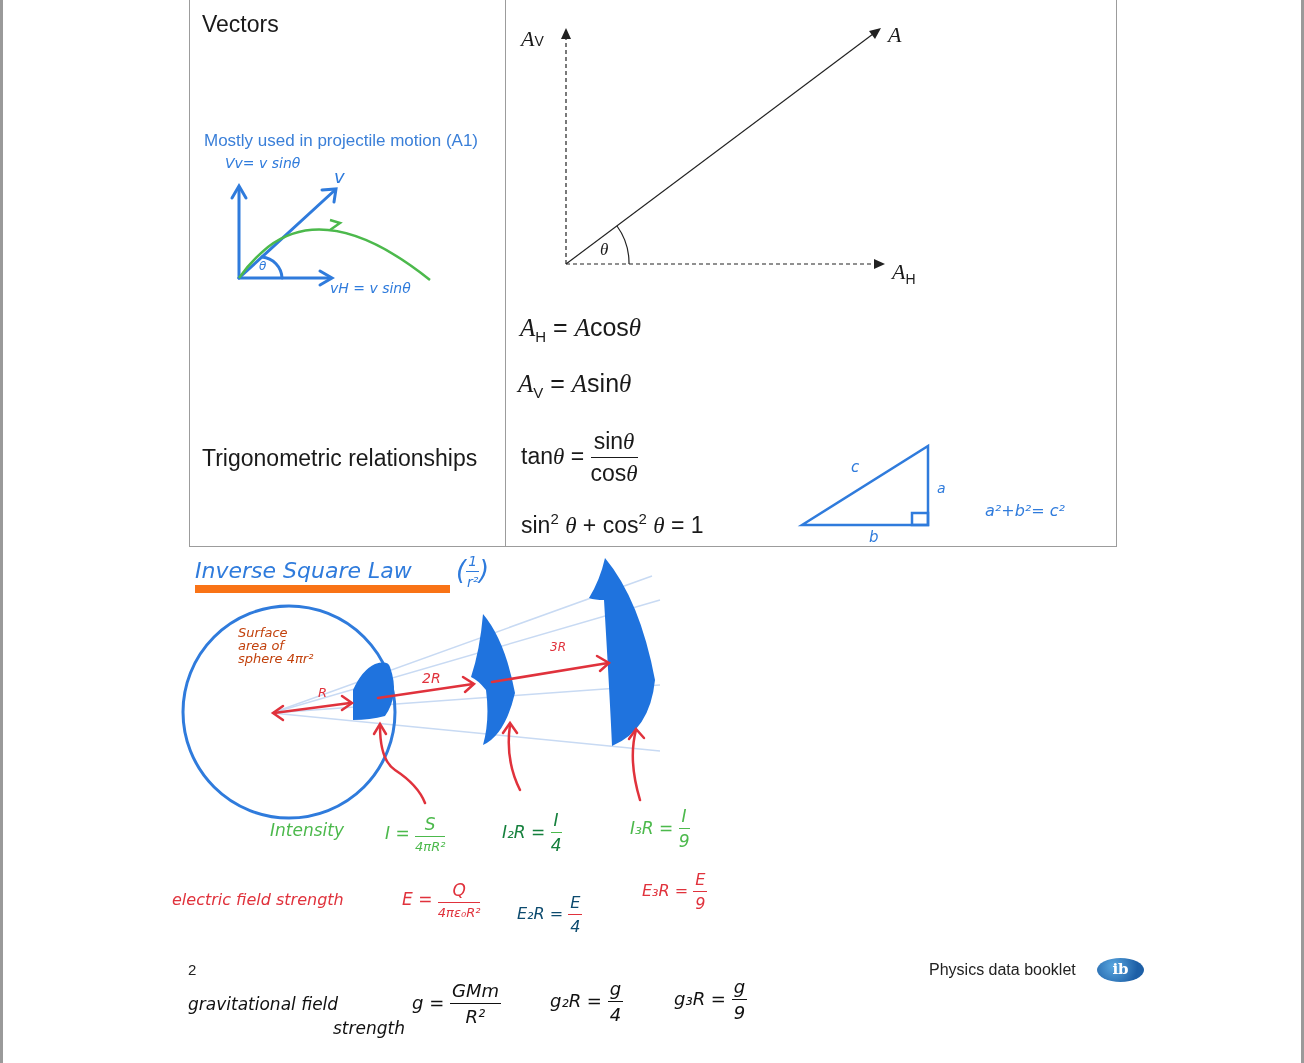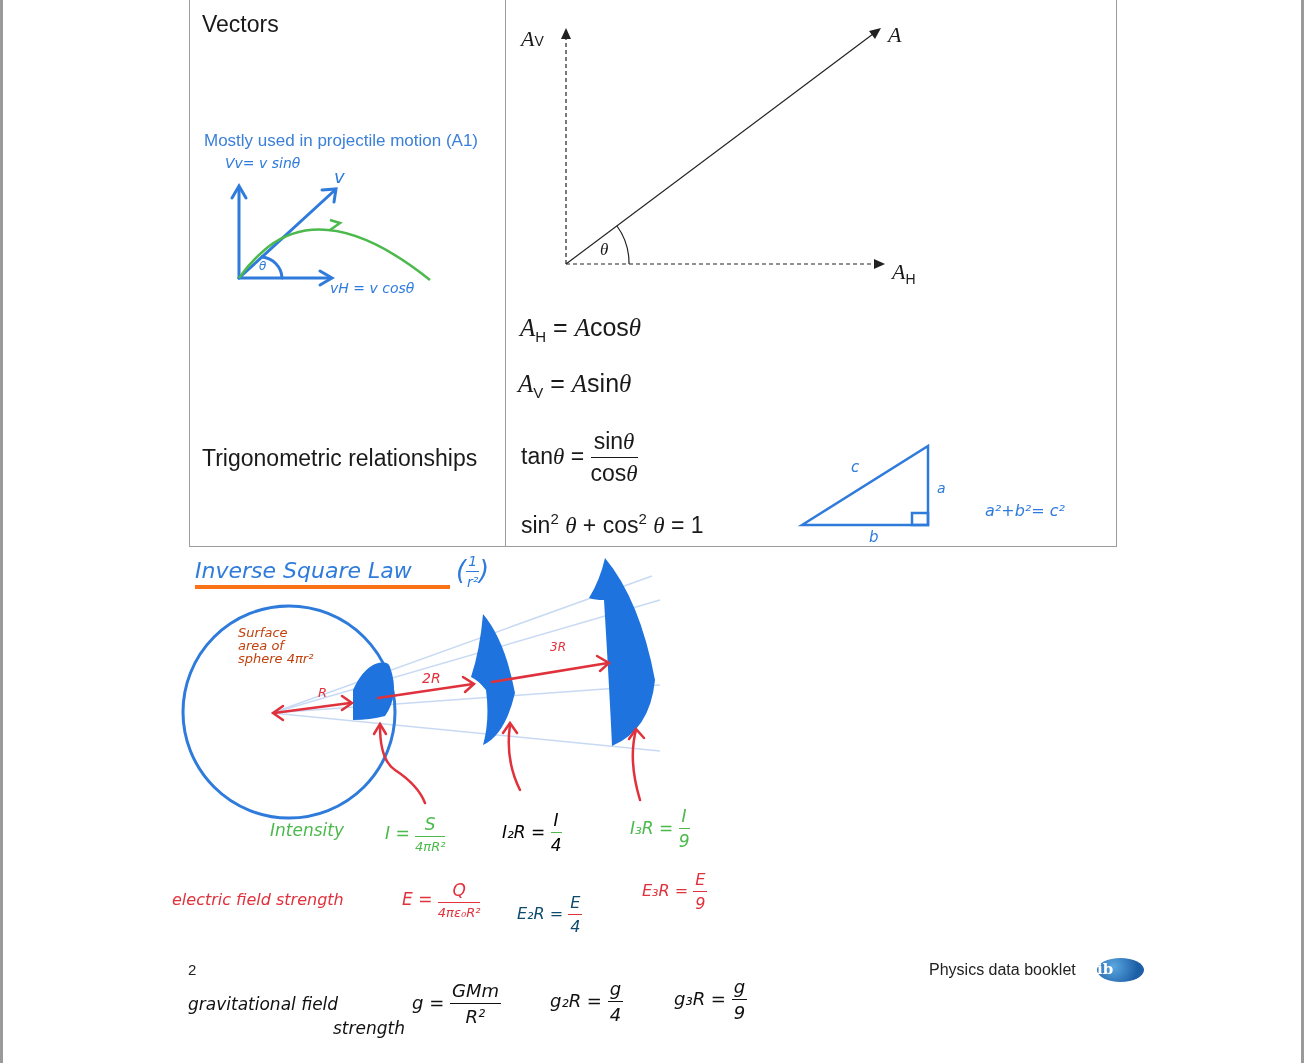--- a/index.html
+++ b/index.html
@@ -23,21 +23,21 @@
   .frac { display:inline-block; vertical-align:middle; text-align:center; }
   .frac .num { display:block; border-bottom:1.5px solid #1a1a1a; padding:0 2px 2px; }
   .frac .den { display:block; padding-top:2px; }
   .hand { font-family:"DejaVu Sans", sans-serif; font-style:italic; }
   .page-num { font-size:15px; color:#222; }
   .footer-text { font-size:16px; color:#222; }
   .ib-logo {
     position:absolute; left:1097px; top:958px; width:47px; height:24px; border-radius:50%;
     background:radial-gradient(circle at 35% 35%, #5aa7e0, #1d5fa6 70%);
     color:#fff; font-family:"DejaVu Serif", serif; font-weight:bold; font-size:15px;
-    line-height:23px;
+    text-align:center; line-height:23px;
   }
   svg { position:absolute; overflow:visible; }
 </style>
 </head>
 <body>
 
 <div class="edge-left"></div>
 <div class="edge-right"></div>
 
 <div class="table-frame"></div>
@@ -55,21 +55,21 @@
     <line x1="239" y1="278" x2="335" y2="190"></line>
     <polyline points="322,190 336,189 334,202"></polyline>
     <path d="M 262 257 A 22 22 0 0 1 282 278"></path>
   </g>
   <path d="M 239 278 Q 250 262 268 247 Q 330 200 430 280" stroke="#4cb94c" stroke-width="2.5" fill="none"></path>
   <polyline points="330,220 340,223 330,230" stroke="#4cb94c" stroke-width="2.5" fill="none"></polyline>
 </svg>
 <div class="abs hand" style="left:225px;top:155px;font-size:14px;color:#2f7bdc;">Vv= v sinθ</div>
 <div class="abs hand" style="left:334px;top:166px;font-size:18px;color:#2f7bdc;">v</div>
 <div class="abs hand" style="left:259px;top:259px;font-size:12px;color:#2f7bdc;">θ</div>
-<div class="abs hand" style="left:330px;top:280px;font-size:14px;color:#2f7bdc;">vH = v cosθ</div>
+<div class="abs hand" style="left:330px;top:280px;font-size:14px;color:#2f7bdc;">vH = v sinθ</div>
 
 <svg style="left:0;top:0;" width="1304" height="1063">
   <g stroke="#222" stroke-width="1.2" fill="none">
     <line x1="566" y1="264" x2="566" y2="38" stroke-dasharray="4,3"></line>
     <line x1="566" y1="264" x2="876" y2="264" stroke-dasharray="4,3"></line>
     <line x1="566" y1="264" x2="873" y2="34"></line>
     <path d="M 617 226 A 63 63 0 0 1 629 264"></path>
   </g>
   <polygon points="566,28 561,39 571,39" fill="#222"></polygon>
   <polygon points="885,264 874,259 874,269" fill="#222"></polygon>
@@ -100,21 +100,21 @@
   <g stroke="#2f7bdc" stroke-width="2.5" fill="none">
     <polygon points="802,525 928,446 928,525"></polygon>
     <rect x="912" y="513" width="16" height="12"></rect>
   </g>
 </svg>
 <div class="abs hand" style="left:851px;top:458px;font-size:15px;color:#2f7bdc;">c</div>
 <div class="abs hand" style="left:937px;top:480px;font-size:14px;color:#2f7bdc;">a</div>
 <div class="abs hand" style="left:869px;top:528px;font-size:15px;color:#2f7bdc;">b</div>
 <div class="abs hand" style="left:985px;top:501px;font-size:16px;color:#2f7bdc;">a²+b²= c²</div>
 
-<div class="abs hand" style="left:195px;top:558px;font-size:22px;color:#2f7bdc;border-bottom:4px solid #f97316;padding-bottom:2px;width:255px;">Inverse Square Law</div>
+<div class="abs hand" style="left:195px;top:558px;font-size:22px;color:#2f7bdc;border-bottom:8px solid #f97316;padding-bottom:2px;width:255px;">Inverse Square Law</div>
 <div class="abs hand" style="left:456px;top:553px;font-size:26px;color:#2f7bdc;">(<span class="frac" style="font-size:14px;"><span class="num" style="border-color:#2f7bdc;">1</span><span class="den">r²</span></span>)</div>
 
 <svg style="left:0;top:0;" width="1304" height="1063">
   <g stroke="#c8daf3" stroke-width="1.5">
     <line x1="272" y1="713" x2="652" y2="576"></line>
     <line x1="272" y1="713" x2="660" y2="600"></line>
     <line x1="272" y1="713" x2="660" y2="685"></line>
     <line x1="272" y1="713" x2="660" y2="751"></line>
   </g>
   <circle cx="289" cy="712" r="106" stroke="#2f7bdc" stroke-width="3" fill="none"></circle>
@@ -145,21 +145,21 @@
   <div>sphere 4πr²</div>
 </div>
 <div class="abs hand" style="left:318px;top:685px;font-size:13px;color:#e0323c;">R</div>
 <div class="abs hand" style="left:422px;top:670px;font-size:14px;color:#e0323c;">2R</div>
 <div class="abs hand" style="left:550px;top:640px;font-size:12px;color:#e0323c;">3R</div>
 
 <div class="abs hand" style="left:270px;top:820px;font-size:17px;color:#4cb94c;">Intensity</div>
 <div class="abs hand" style="left:385px;top:814px;font-size:17px;color:#4cb94c;">
   <span>I =</span> <span class="frac"><span class="num" style="border-color:#4cb94c;">S</span><span class="den" style="font-size:13px;">4πR²</span></span>
 </div>
-<div class="abs hand" style="left:502px;top:810px;font-size:17px;color:#000000;">
+<div class="abs hand" style="left:502px;top:810px;font-size:17px;color:#15803d;">
   <span>I₂R =</span> <span class="frac"><span class="num" style="border-color:#4cb94c;">I</span><span class="den">4</span></span>
 </div>
 <div class="abs hand" style="left:630px;top:806px;font-size:17px;color:#4cb94c;">
   <span>I₃R =</span> <span class="frac"><span class="num" style="border-color:#4cb94c;">I</span><span class="den">9</span></span>
 </div>
 
 <div class="abs hand" style="left:172px;top:890px;font-size:16px;color:#e0323c;">electric field strength</div>
 <div class="abs hand" style="left:402px;top:880px;font-size:17px;color:#e0323c;">
   <span>E =</span> <span class="frac"><span class="num" style="border-color:#e0323c;">Q</span><span class="den" style="font-size:13px;">4πε₀R²</span></span>
 </div>

